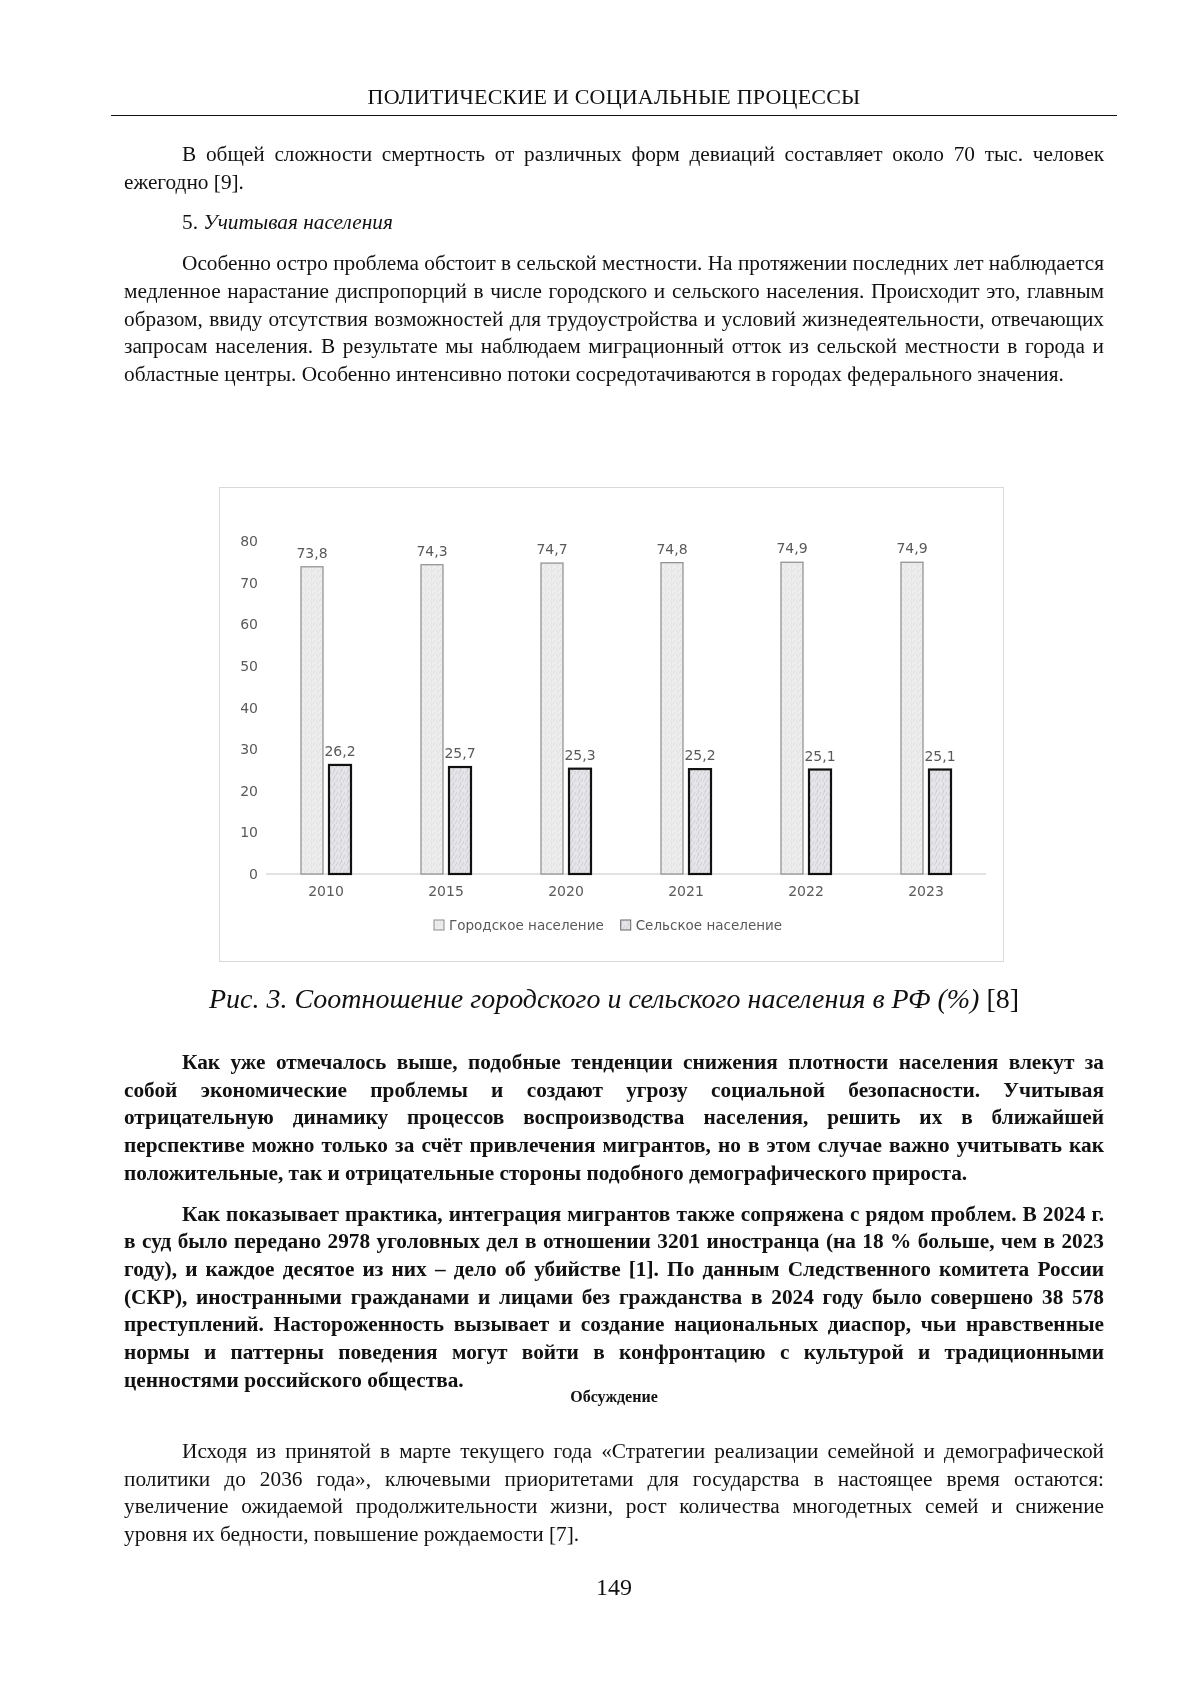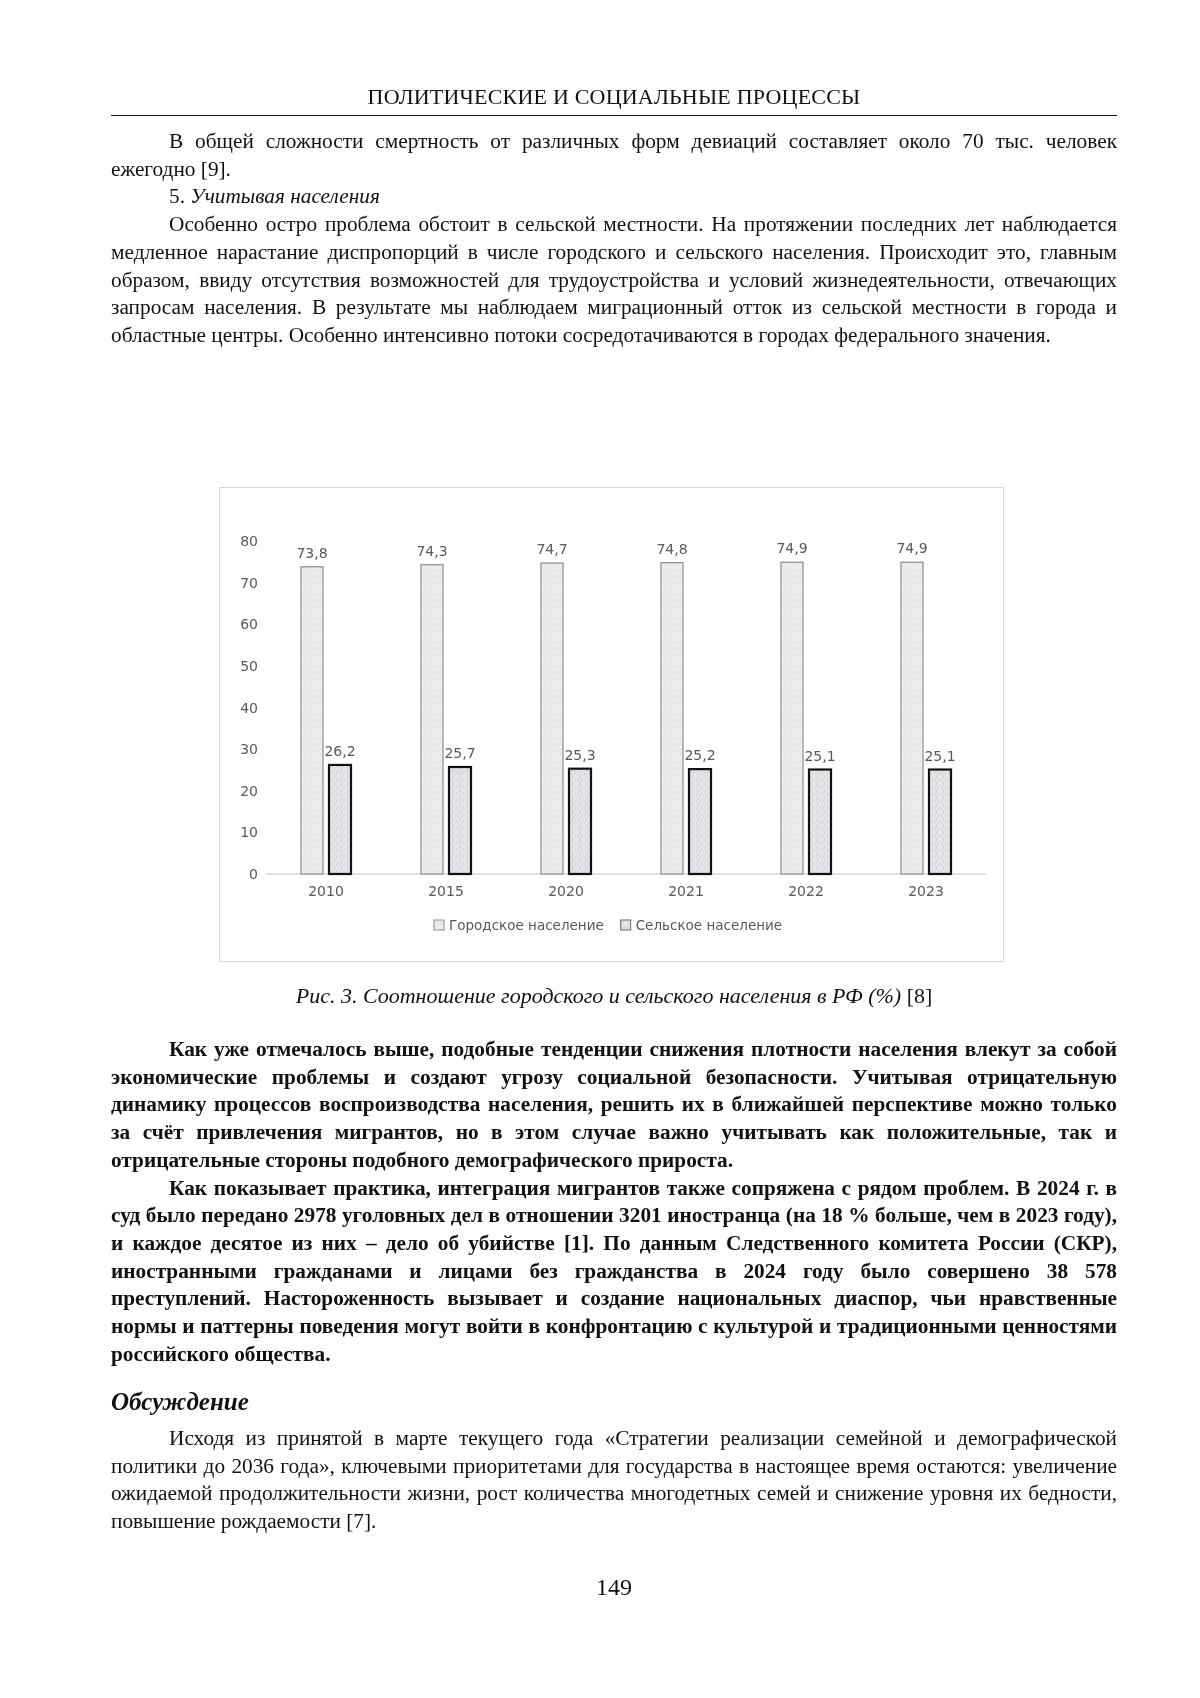--- a/index.html
+++ b/index.html
@@ -4,31 +4,31 @@
 <style>
   html, body { margin: 0; padding: 0; background: #ffffff; }
   body { width: 1200px; height: 1698px; position: relative; overflow: hidden;
          font-family: "Liberation Serif", serif; color: #111; }
   .header { position: absolute; left: 111px; top: 84px; width: 1006px; text-align: center;
             font-size: 22px; letter-spacing: 0.2px; }
   .header-rule { position: absolute; left: 111px; top: 115px; width: 1006px; height: 0;
                  border-top: 1.5px solid #111; }
   .text { position: absolute; left: 111px; width: 1006px; font-size: 21.3px; line-height: 27.7px;
           text-align: justify; }
-  .text p { margin: 0; text-indent: 58px; }
+  .text p { margin: 13px; text-indent: 58px; }
   .text .it { font-style: italic; }
   .chart-frame { position: absolute; left: 219px; top: 487px; width: 785px; height: 475px;
                  border: 1.5px solid #d9d9d9; box-sizing: border-box; background: #fff; }
   .chart-frame svg { position: absolute; left: 0; top: 0; }
   .chart-text { font-family: "DejaVu Sans", sans-serif; fill: #595959; font-size: 14px; }
   .caption { position: absolute; left: 111px; top: 983px; width: 1006px; text-align: center;
-             font-size: 22px; }
+             font-size: 28px; }
   .caption .it { font-style: italic; }
-  .section-title { position: absolute; left: 111px; top: 1388px; width: 1006px; 
-                   font-weight: bold; font-size: 25px; font-style: italic; }
+  .section-title { position: absolute; left: 111px; top: 1388px; width: 1006px; text-align: center;
+                   font-weight: bold; font-size: 16px; }
   .page-number { position: absolute; left: 111px; top: 1574px; width: 1006px; text-align: center;
                  font-size: 24px; }
 </style>
 </head>
 <body>
 
 <div class="header">ПОЛИТИЧЕСКИЕ И СОЦИАЛЬНЫЕ ПРОЦЕССЫ</div>
 <div class="header-rule"></div>
 
 <div class="text" style="top:128px;">

